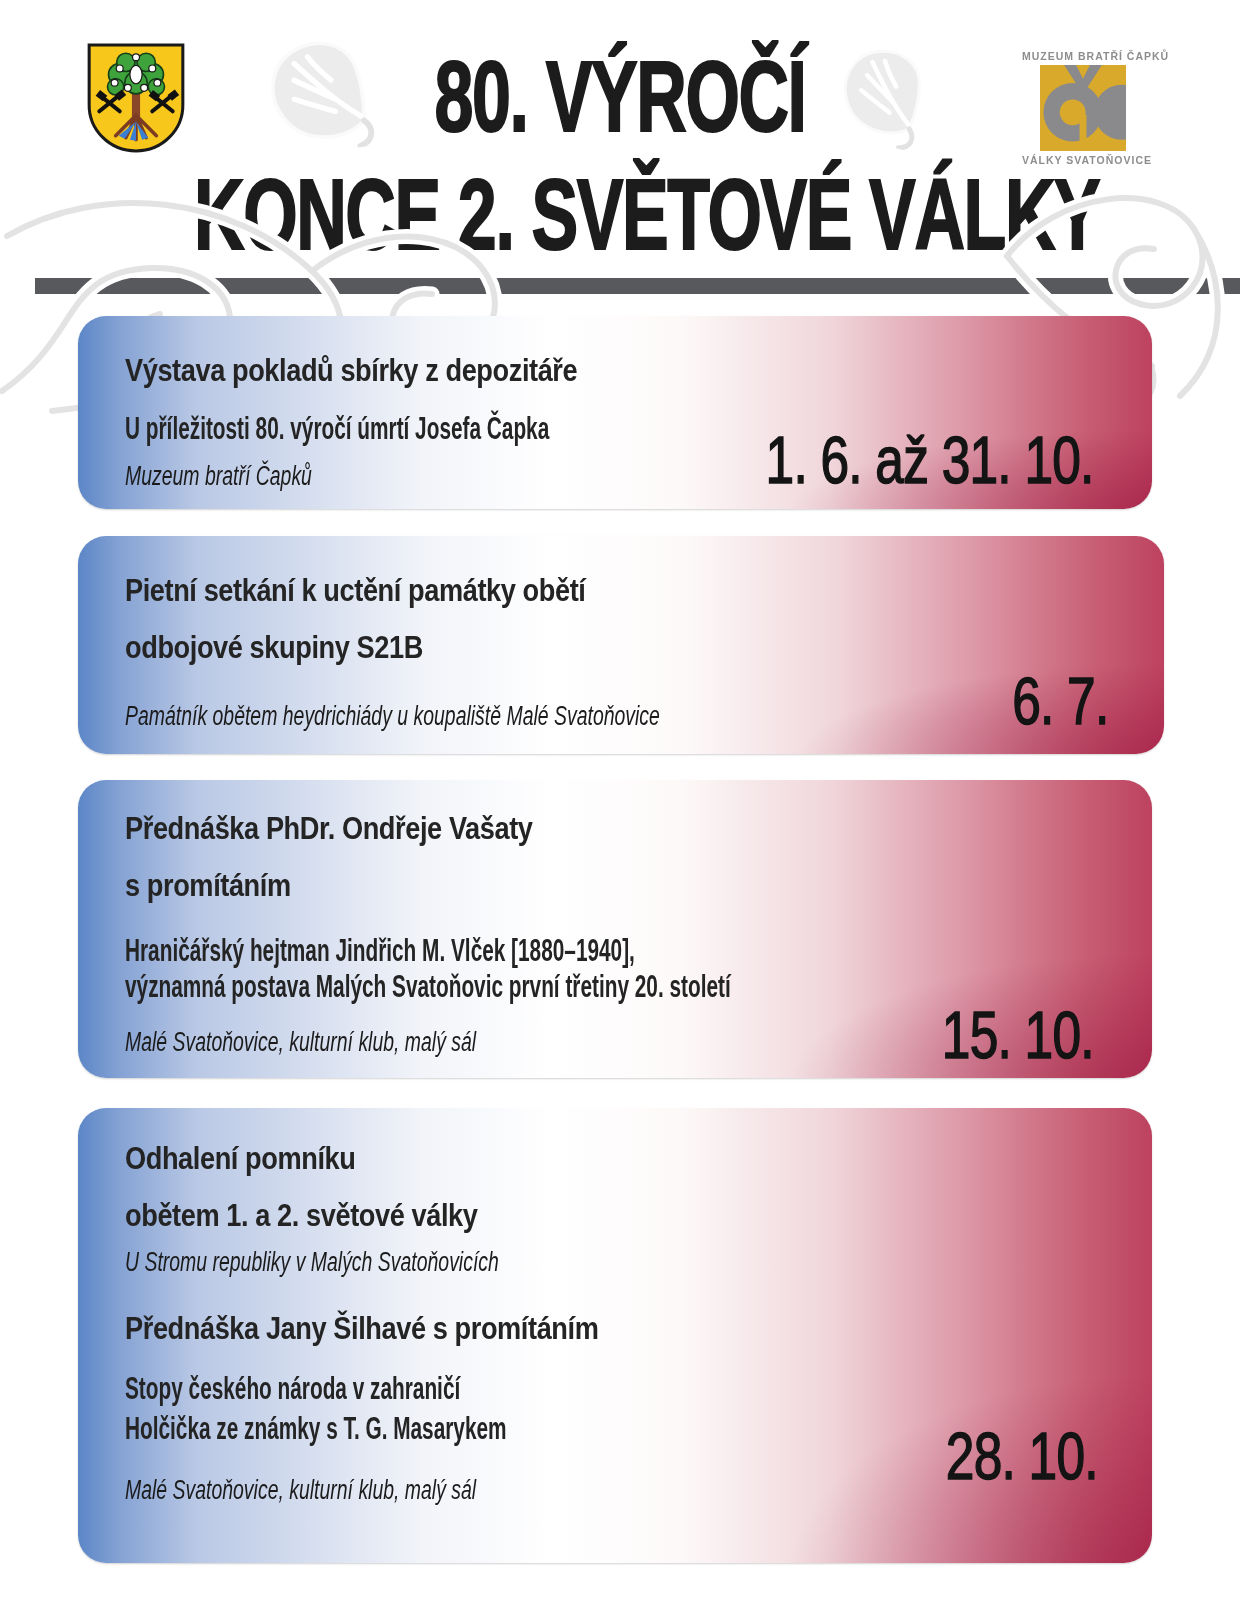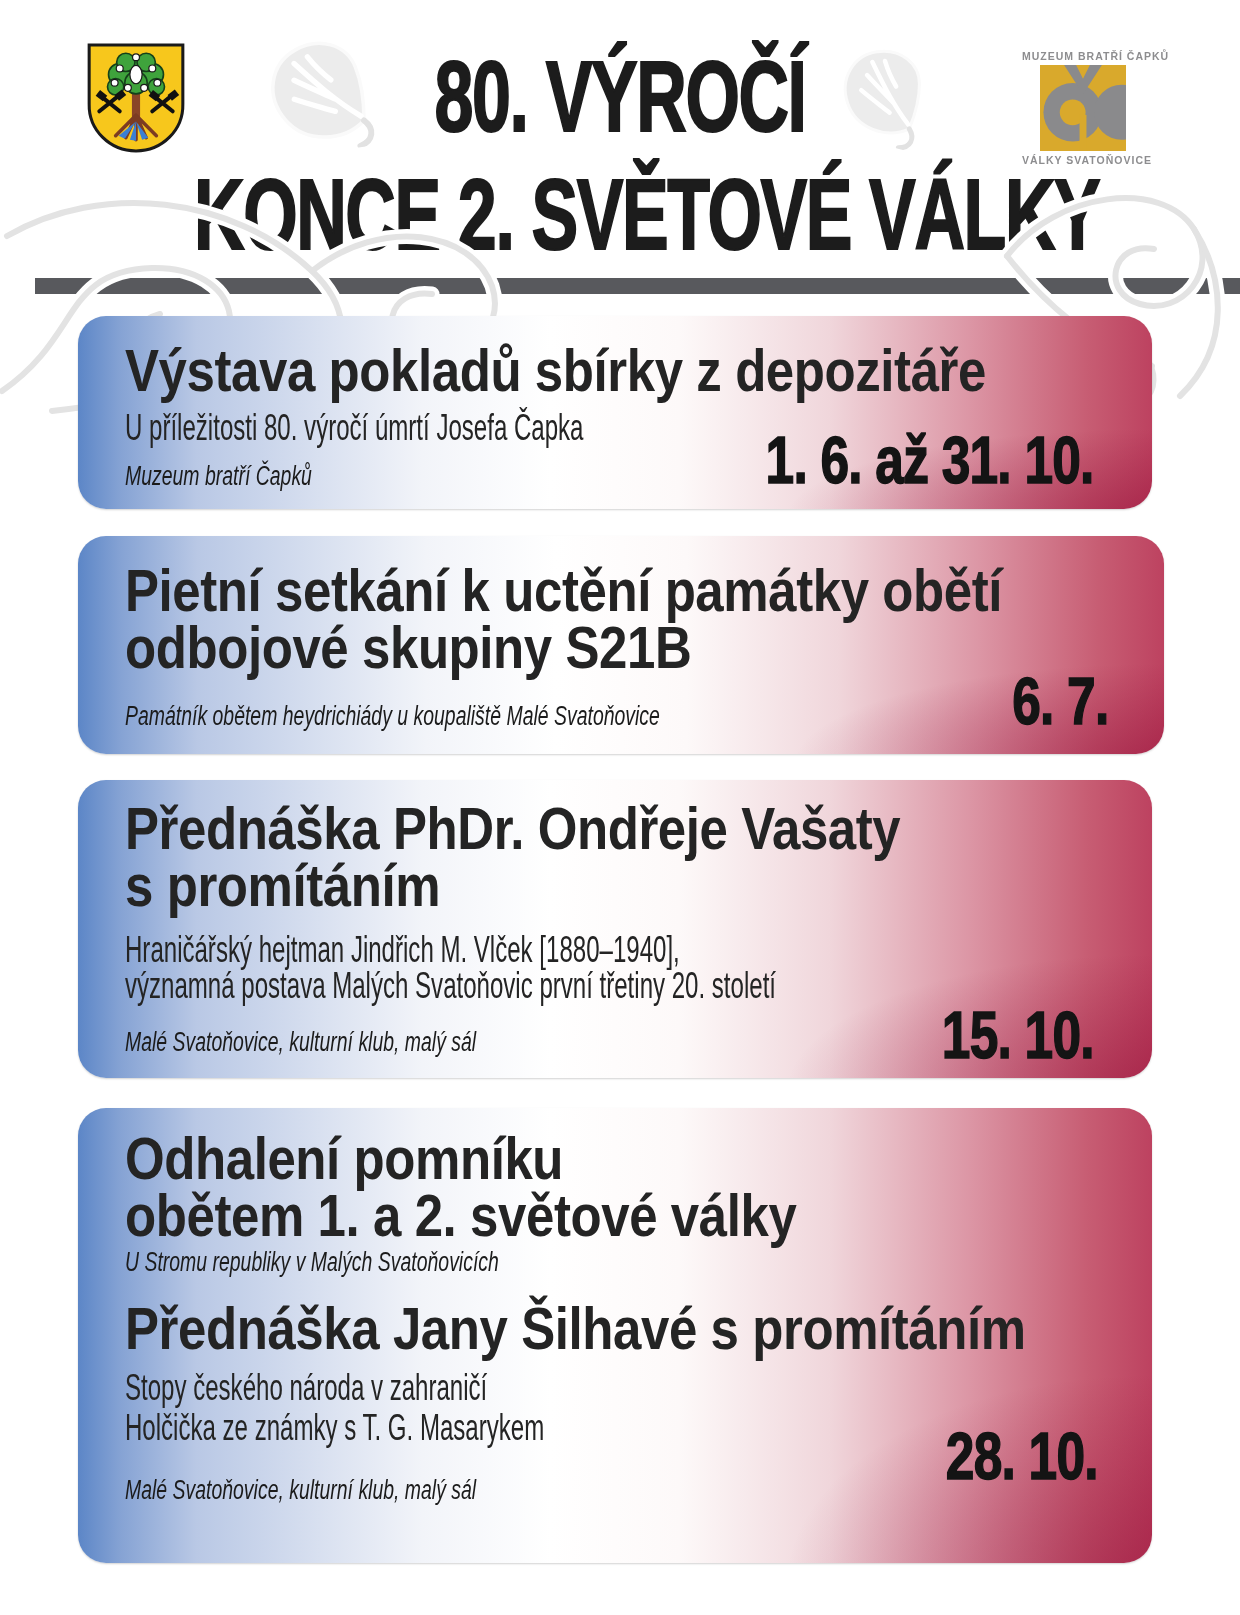--- a/index.html
+++ b/index.html
@@ -27,27 +27,27 @@
         background:
           radial-gradient(ellipse 55% 75% at 100% 105%, rgba(146,8,52,0.50), rgba(146,8,52,0) 62%),
           linear-gradient(90deg,#5c86c7 0%, #86a3d4 4%, #b9c8e5 11%, #f2f4f9 32%, #ffffff 44%,
                           #fdf9f9 56%, #f0d6db 70%, #dc96a5 83%, #c75d73 94%, #bd4260 100%);
         box-shadow:0 1px 2px rgba(0,0,0,0.18);}
   .card1{top:300px;height:193px;}
   .card2{top:520px;height:218px;padding-left:12px;}
   .card3{top:764px;height:298px;}
   .card4{top:1092px;height:455px;}
 
-  .ct{position:absolute;left:47px;font-size:60px;font-weight:700;color:#242424;line-height:57px;letter-spacing:-0.5px;}
+  .ct{position:absolute;left:47px;font-size:32px;font-weight:700;color:#242424;line-height:57px;letter-spacing:-0.5px;}
   .ct .squeeze{transform:scaleX(0.85);transform-origin:left;}
-  .cs{position:absolute;left:47px;font-size:37px;font-weight:400;color:#242424;line-height:40px;}
+  .cs{position:absolute;left:47px;font-size:32px;font-weight:700;color:#242424;line-height:40px;}
   .cs .squeeze{transform:scaleX(0.65);transform-origin:left;}
   .cl{position:absolute;left:47px;font-size:27px;font-style:italic;color:#1b1b1b;line-height:32px;}
   .cl .squeeze{transform:scaleX(0.72);transform-origin:left;}
-  .cd{position:absolute;font-size:66px;font-weight:700;color:#141414;letter-spacing:-1px;
+  .cd{position:absolute;font-size:66px;font-weight:400;color:#141414;letter-spacing:-1px;
       -webkit-text-stroke:1.5px #141414;line-height:1;}
   .cd .squeeze{transform:scaleX(0.78);transform-origin:right;}
 
   .footer-note{position:absolute;top:1560px;right:112px;font-size:31px;font-style:italic;color:#101010;line-height:1.2;}
   .footer-note .squeeze{transform:scaleX(0.73);transform-origin:right;}
 </style>
 </head>
 <body>
 
 <div class="poster">

